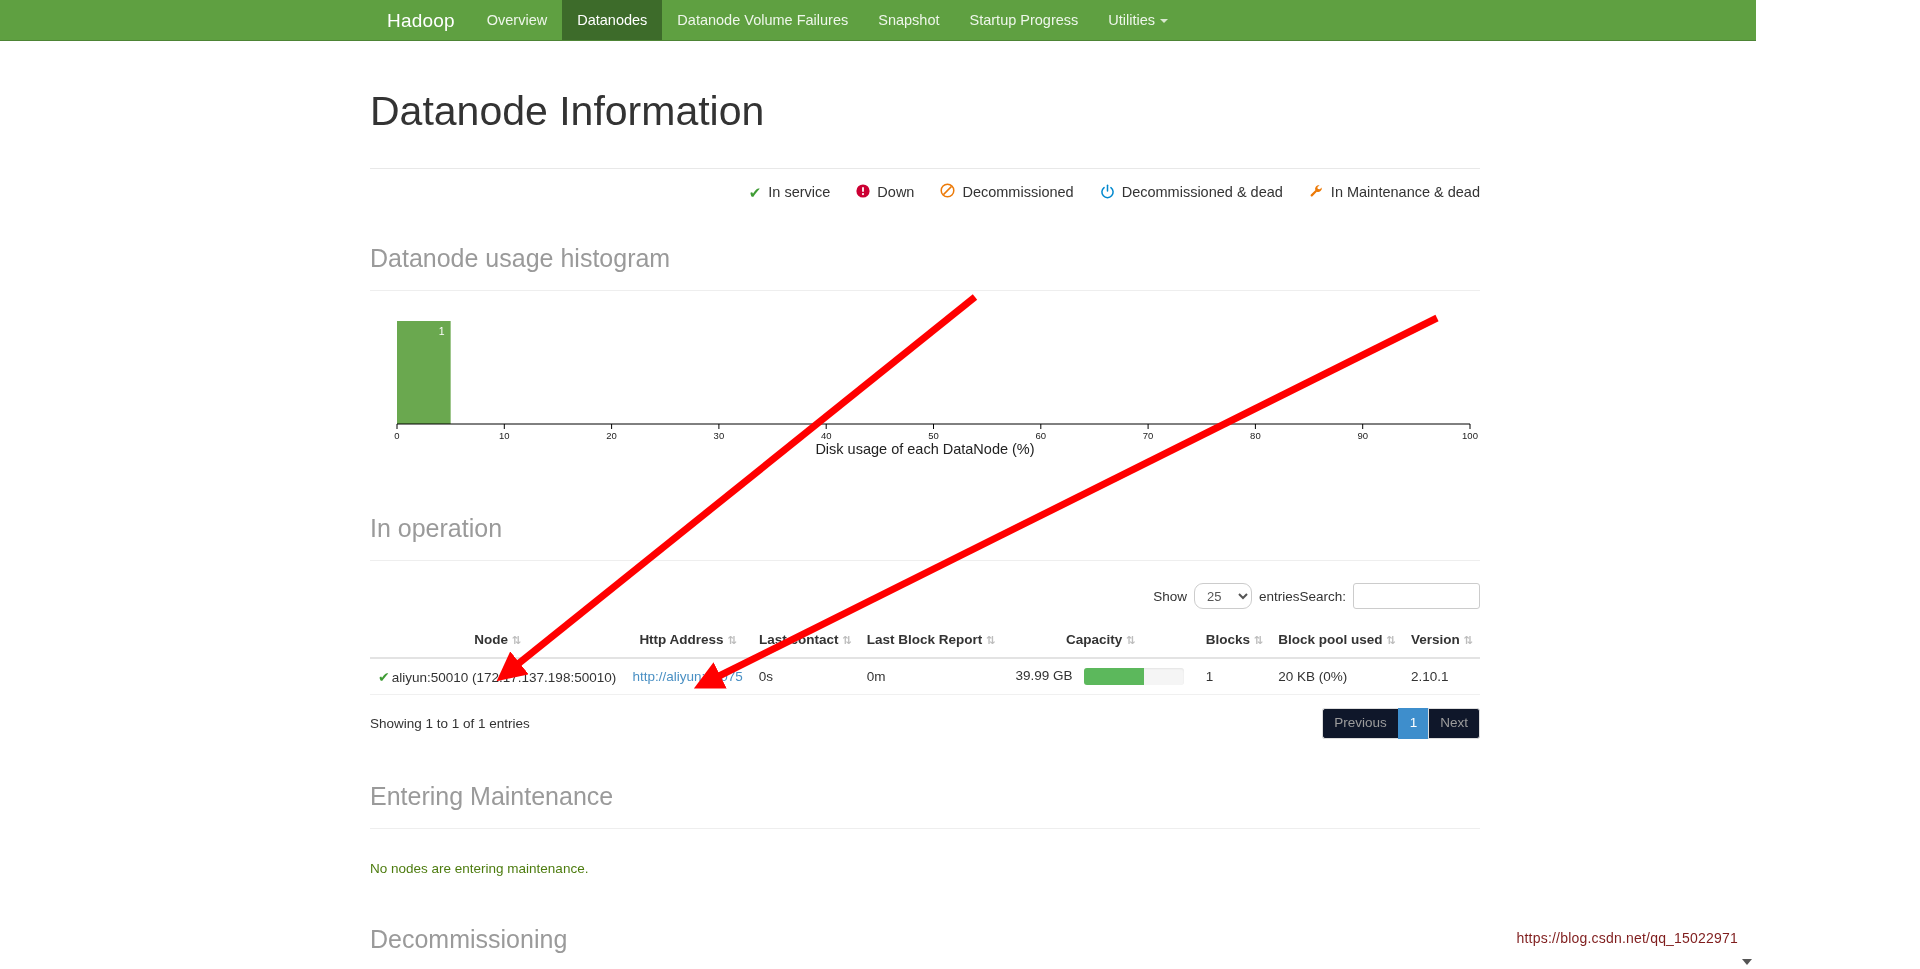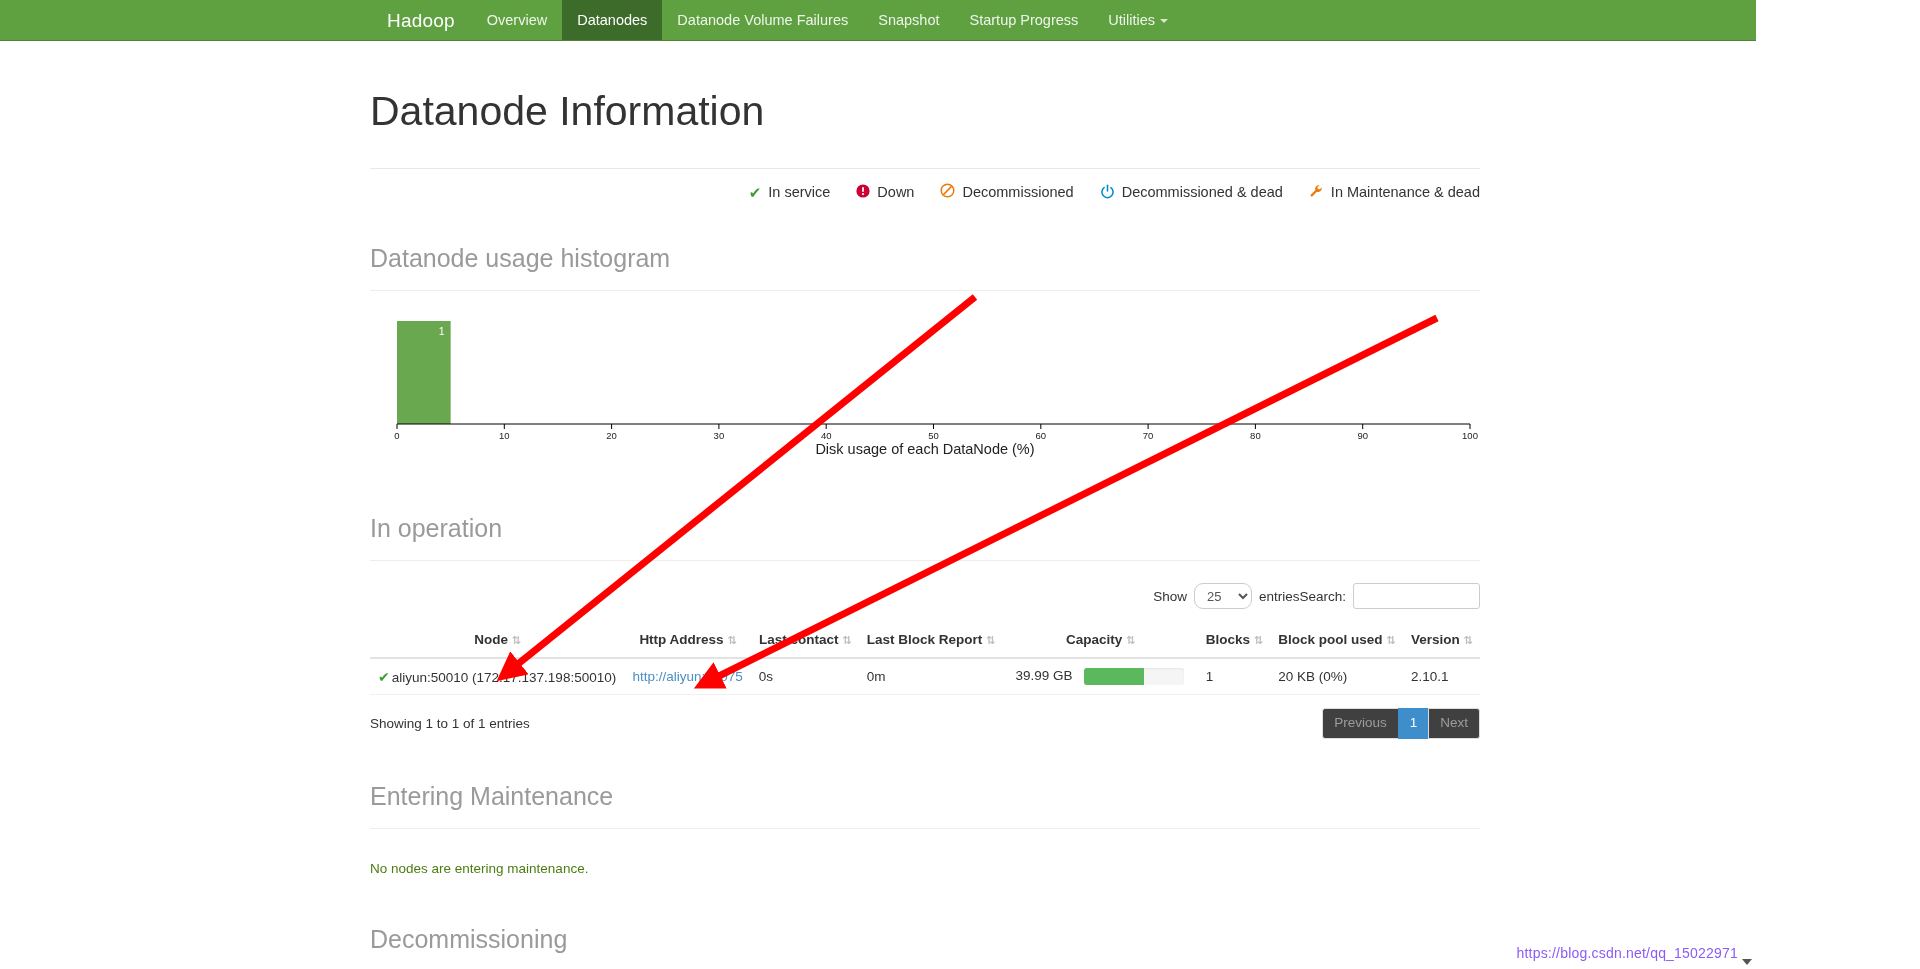--- a/index.html
+++ b/index.html
@@ -217,21 +217,21 @@
     font-size: 13.5px;
     color: #333;
   }
   .pagination { display: flex; }
   .pg-btn {
     border: 1px solid #dddddd;
     border-right: 0;
     padding: 5px 11px;
     font-size: 13.5px;
     color: #9c9c9c;
-    background: #404040;
+    background: #0f172a;
     cursor: pointer;
     line-height: 1.4;
   }
   .pg-btn:first-child { border-radius: 3px 0 0 3px; }
   .pg-btn:last-child  { border-right: 1px solid #ddd; border-radius: 0 3px 3px 0; }
   .pg-btn.active {
     background: #3e8ecc;
     border-color: #3e8ecc;
     color: #ffffff;
   }
@@ -240,23 +240,23 @@
     color: #4d7c0f;
     margin-top: 32px;
   }
 
   
   .arrows { position: absolute; left: 0; top: 0; pointer-events: none; }
 
   
   .watermark {
     position: absolute;
-    right: 18px; bottom: 8px;
+    right: 18px; bottom: 23px;
     font-size: 14px;
-    color: #8b5cf6;
+    color: #7f1d1d;
     white-space: nowrap;
     letter-spacing: .2px;
   }
   .scroll-arrow {
     position: absolute;
     right: 4px; bottom: 4px;
     width: 0; height: 0;
     border-left: 5px solid transparent;
     border-right: 5px solid transparent;
     border-top: 6px solid #555;

